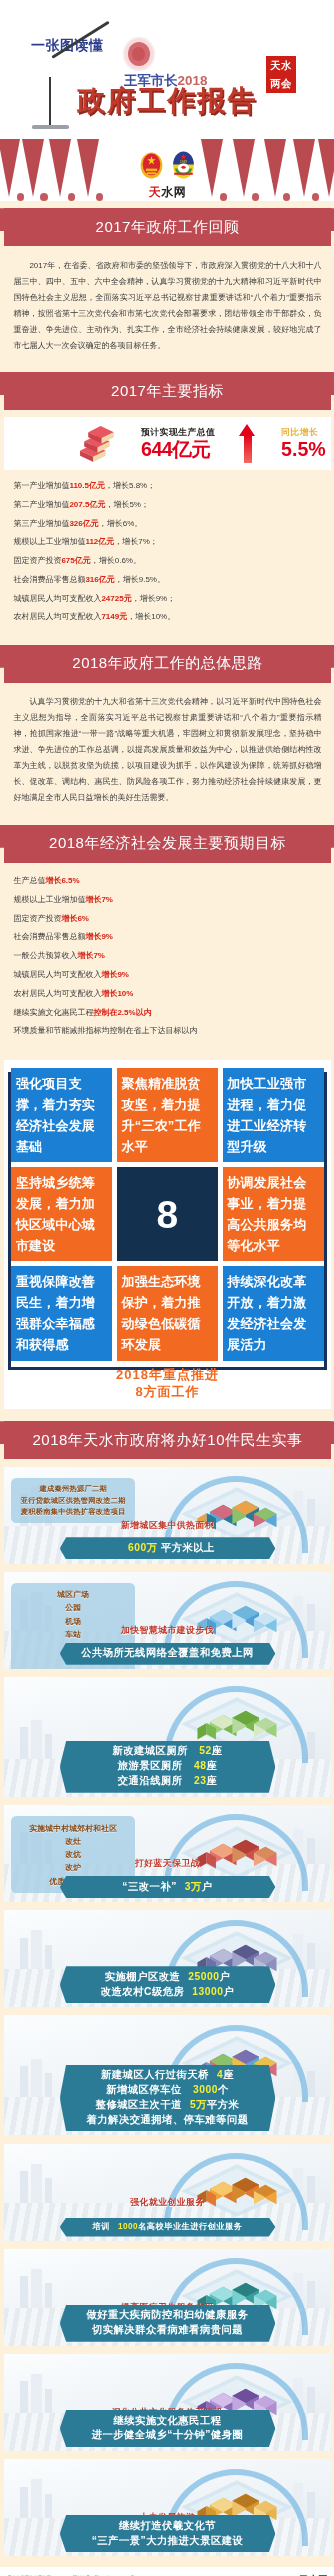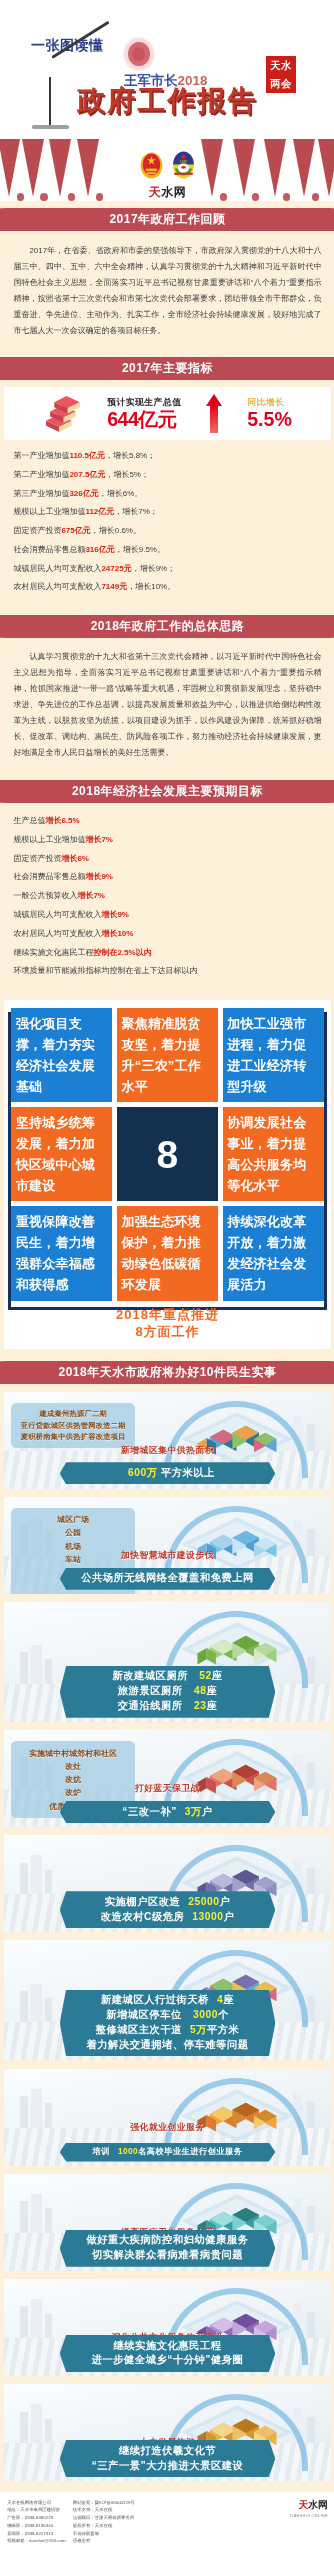--- a/index.html
+++ b/index.html
@@ -62,22 +62,22 @@
   .site-logo-wrap {
     position:absolute; left:50%; transform:translateX(-50%); top:181px; z-index:6;
     background:#fff; padding:3.1px 13.4px 2.1px; border-radius:1.5px;
   }
   .site-logo { font-size:12px; font-weight:bold; color:#222; letter-spacing:0.5px; }
   .site-logo .rd { color:#cc1f18; }
 
   
   .ribbon-wrap { padding:7.2px 0 2.1px; position:relative; }
   .ribbon {
-    position:relative; margin:0 4.1px; height:23px; background:#bb4a52;
-    color:#fff; font-size:12px; font-weight:bold; letter-spacing:0.5px;
+    position:relative; margin:0 4.1px; height:38px; background:#bb4a52;
+    color:#fff; font-size:15px; font-weight:normal; letter-spacing:0.5px;
     display:flex; align-items:center; justify-content:center;
   }
   .ribbon:before, .ribbon:after {
     content:""; position:absolute; top:0; width:13.4px; height:23px; background:#bb4a52;
   }
   .ribbon:before { left:-11.3px; clip-path:polygon(0 0,100% 0,100% 100%,0 100%,38% 50%); }
   .ribbon:after  { right:-11.3px; clip-path:polygon(0 0,100% 0,62% 50%,100% 100%,0 100%); }
 
   
   .para {
@@ -85,21 +85,21 @@
     font-size:8px; line-height:2.0; color:#3b3b3b; text-align:justify;
   }
   .para p { text-indent:2em; }
   .bullets { background:#fdf1dc; padding:7.2px 13.4px 10.3px; }
   .bullets li { list-style:none; font-size:8px; line-height:2.35; color:#3b3b3b; }
   .bullets li .hl { color:#d81f12; font-weight:bold; }
 
   
   .gdp-card {
     background:#fff; margin:5.2px 4.1px 0; padding:6.2px 5.2px;
-    display:flex; align-items:center; justify-content:center; gap:22px;
+    display:flex; align-items:center; justify-content:flex-end; gap:22px;
   }
   .gdp-cubes { width:42px; height:40px; position:relative; flex:none; }
   .gdp-text { text-align:left; }
   .gdp-label { font-size:8.8px; font-weight:bold; color:#231f20; letter-spacing:0.5px; }
   .gdp-value { font-size:19.6px; font-weight:bold; color:#e2001a; line-height:1.05; letter-spacing:-0.5px; }
   .gdp-arrow {
     width:17.5px; height:39px; flex:none; position:relative; margin:0 2.1px;
   }
   .gdp-arrow .shaft { position:absolute; left:4.6px; top:11.3px; width:8.2px; height:28px;
     background:linear-gradient(#e2001a,#f36b5f); }

